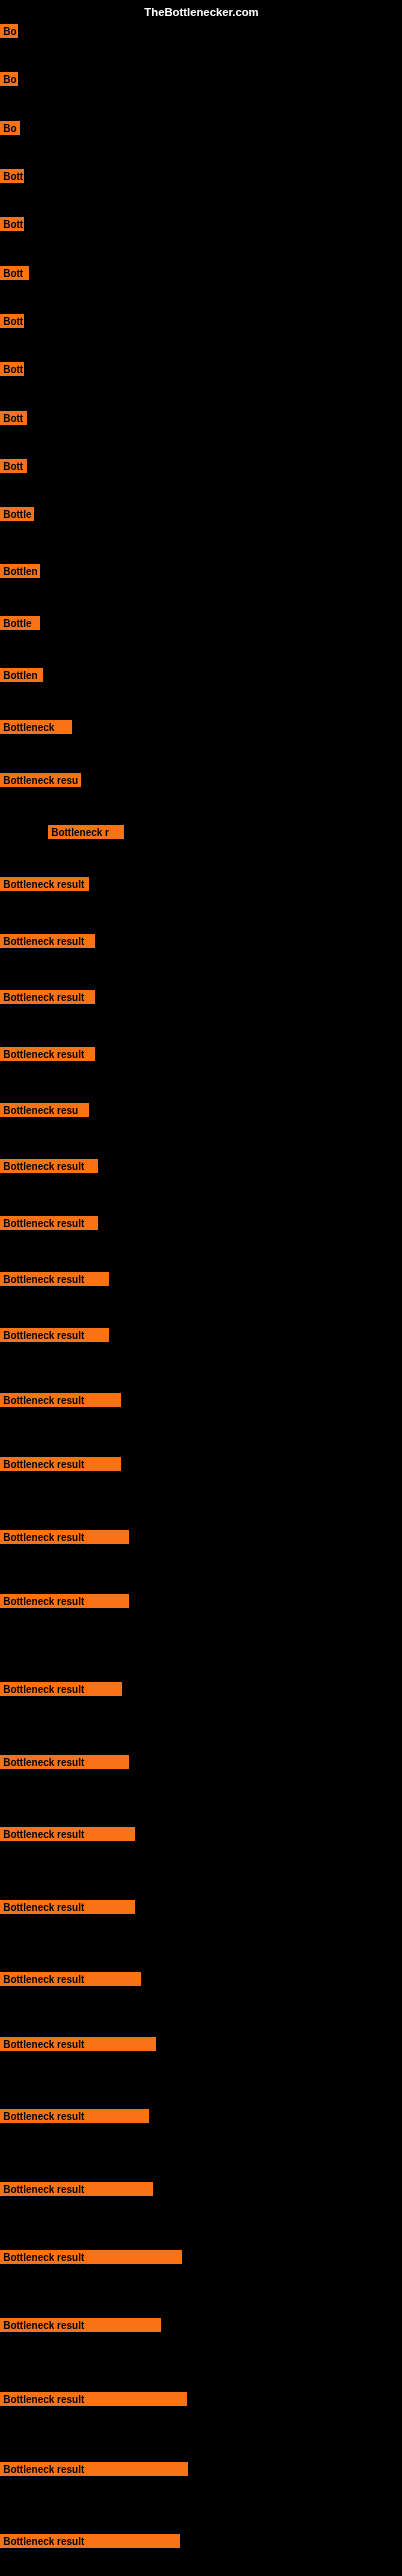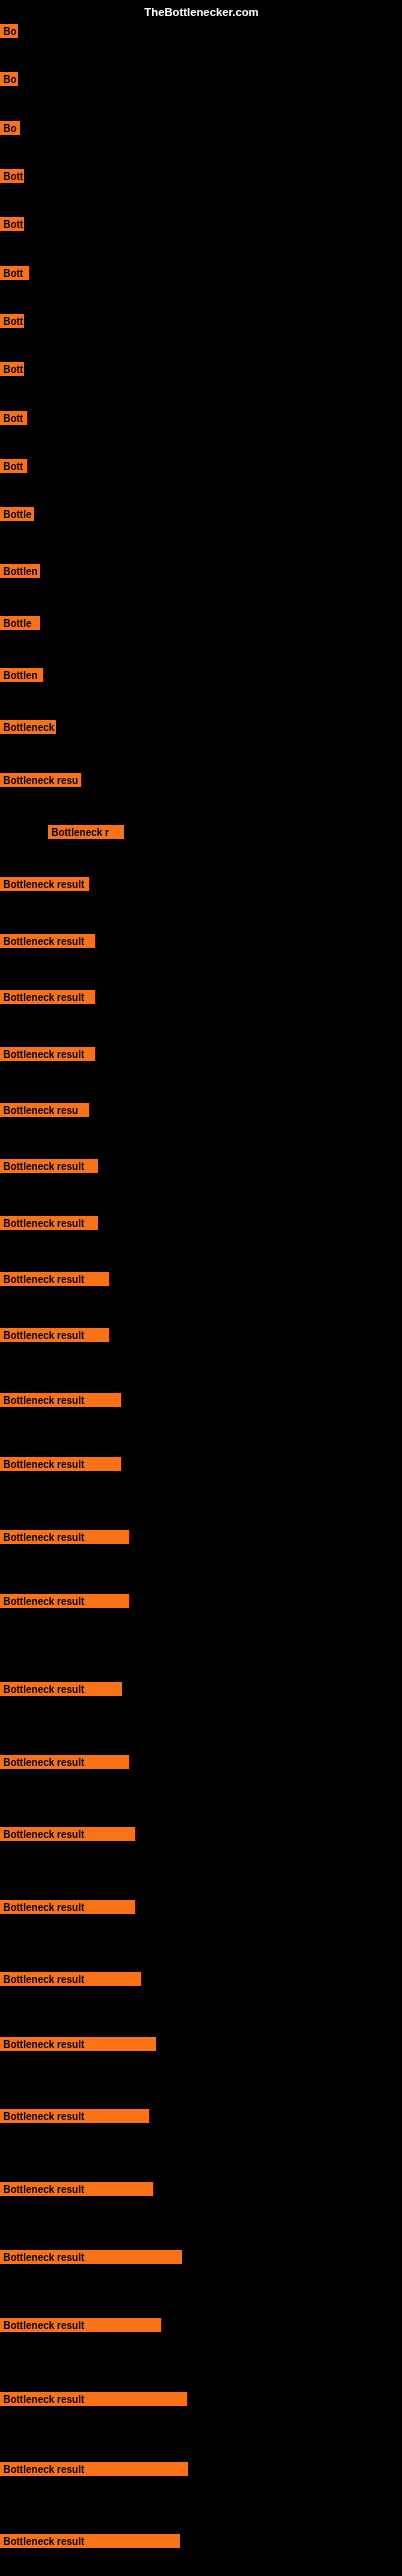--- a/index.html
+++ b/index.html
@@ -55,21 +55,21 @@
 <div class="label-container" style="top: 217px; left: 0px;"><div class="label-box" style="width: 24px;">Bott</div></div>
 <div class="label-container" style="top: 266px; left: 0px;"><div class="label-box" style="width: 29px;">Bott</div></div>
 <div class="label-container" style="top: 314px; left: 0px;"><div class="label-box" style="width: 24px;">Bott</div></div>
 <div class="label-container" style="top: 362px; left: 0px;"><div class="label-box" style="width: 24px;">Bott</div></div>
 <div class="label-container" style="top: 411px; left: 0px;"><div class="label-box" style="width: 27px;">Bott</div></div>
 <div class="label-container" style="top: 459px; left: 0px;"><div class="label-box" style="width: 27px;">Bott</div></div>
 <div class="label-container" style="top: 507px; left: 0px;"><div class="label-box" style="width: 34px;">Bottle</div></div>
 <div class="label-container" style="top: 564px; left: 0px;"><div class="label-box" style="width: 40px;">Bottlen</div></div>
 <div class="label-container" style="top: 616px; left: 0px;"><div class="label-box" style="width: 40px;">Bottle</div></div>
 <div class="label-container" style="top: 668px; left: 0px;"><div class="label-box" style="width: 43px;">Bottlen</div></div>
-<div class="label-container" style="top: 720px; left: 0px;"><div class="label-box" style="width: 56px;">Bottleneck</div></div>
+<div class="label-container" style="top: 720px; left: 0px;"><div class="label-box" style="width: 72px;">Bottleneck</div></div>
 <div class="label-container" style="top: 773px; left: 0px;"><div class="label-box" style="width: 81px;">Bottleneck resu</div></div>
 <div class="label-container" style="top: 825px; left: 0px;"><div class="label-box" style="width: 76px; margin-left: 48px;">Bottleneck r</div></div>
 <div class="label-container" style="top: 877px; left: 0px;"><div class="label-box" style="width: 89px;">Bottleneck result</div></div>
 <div class="label-container" style="top: 934px; left: 0px;"><div class="label-box" style="width: 95px;">Bottleneck result</div></div>
 <div class="label-container" style="top: 990px; left: 0px;"><div class="label-box" style="width: 95px;">Bottleneck result</div></div>
 <div class="label-container" style="top: 1047px; left: 0px;"><div class="label-box" style="width: 95px;">Bottleneck result</div></div>
 <div class="label-container" style="top: 1103px; left: 0px;"><div class="label-box" style="width: 89px;">Bottleneck resu</div></div>
 <div class="label-container" style="top: 1159px; left: 0px;"><div class="label-box" style="width: 98px;">Bottleneck result</div></div>
 <div class="label-container" style="top: 1216px; left: 0px;"><div class="label-box" style="width: 98px;">Bottleneck result</div></div>
 <div class="label-container" style="top: 1272px; left: 0px;"><div class="label-box" style="width: 109px;">Bottleneck result</div></div>

